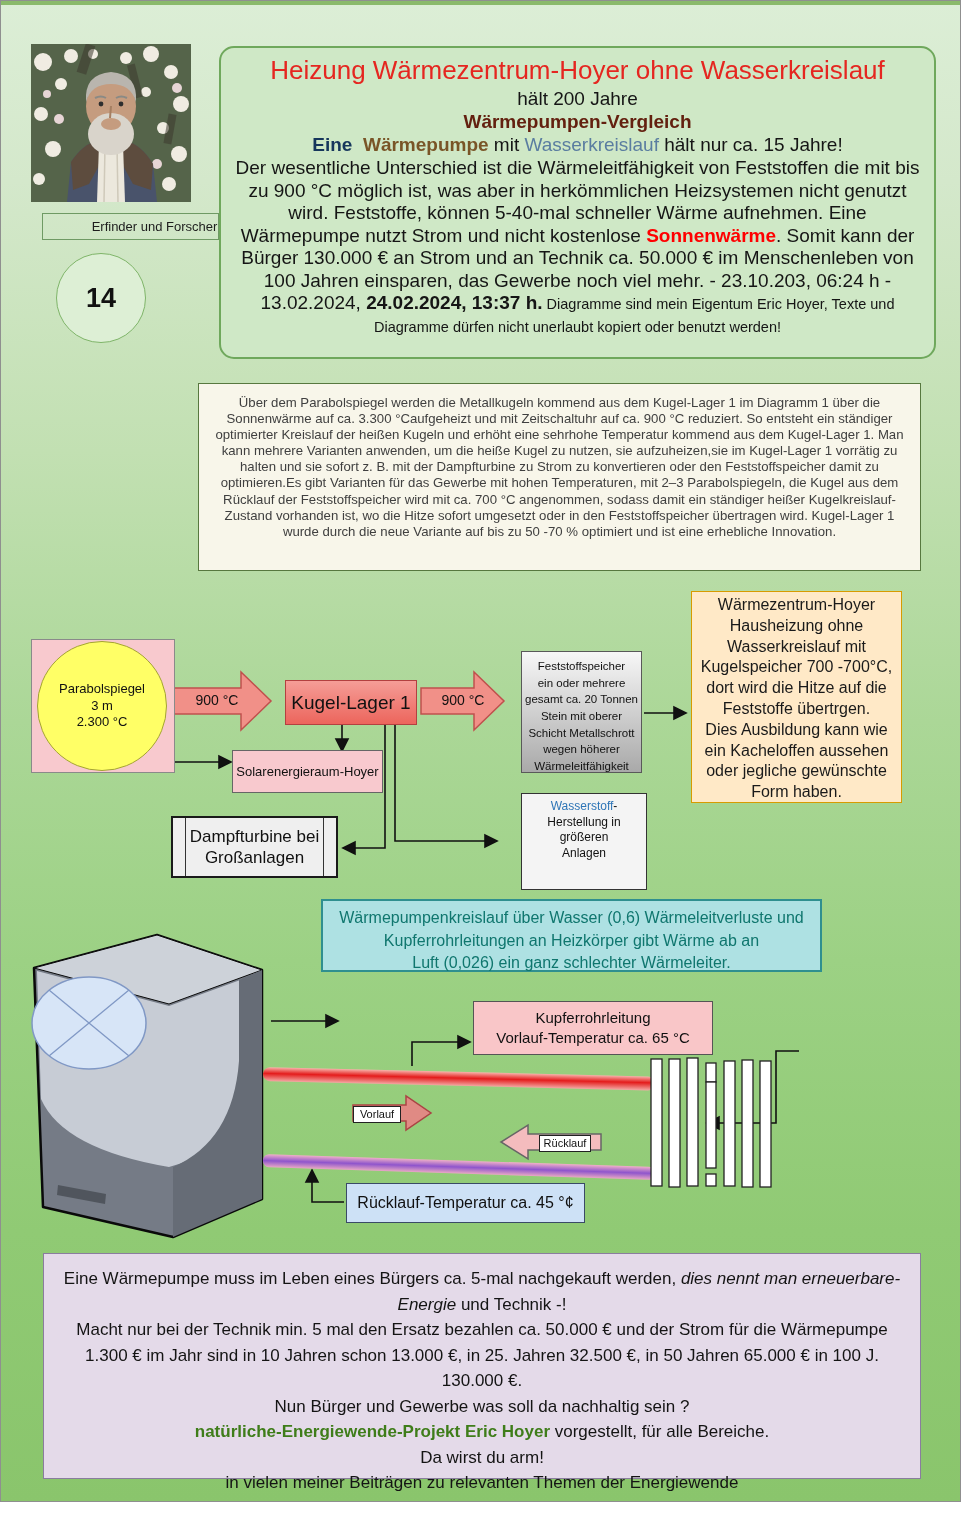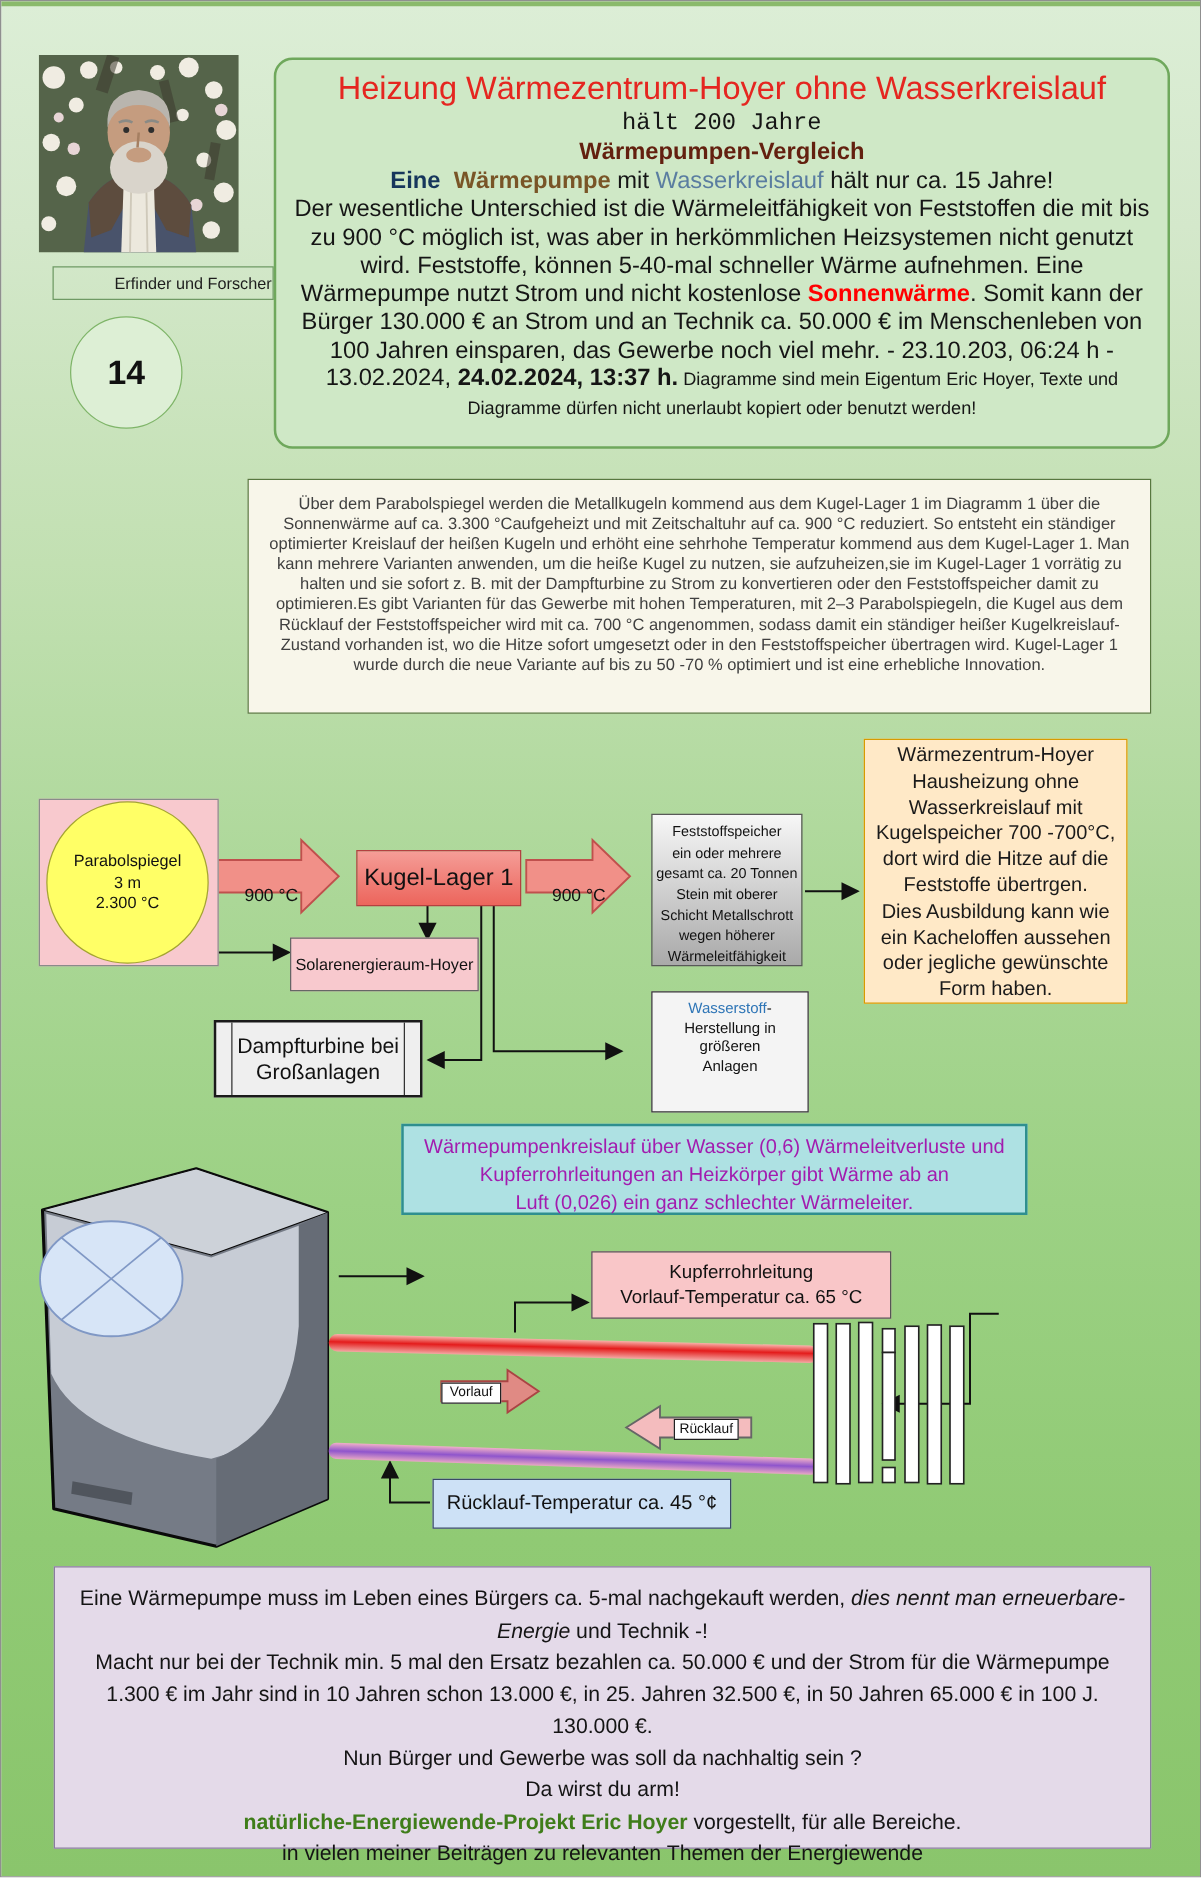--- a/index.html
+++ b/index.html
@@ -11,55 +11,55 @@
   .pre{white-space:pre-line;}
   .ctr{text-align:center;}
   
   .caption-box{left:41px;top:212px;width:127px;height:25px;border:1px solid #6f9a64;color:#1d1d1d;
                font-size:13px;line-height:25px;text-align:center;padding-left:48px;}
   .num-circle{left:55px;top:252px;width:88px;height:88px;border:1.5px solid #7fb569;border-radius:50%;
               background:#ddefd5;color:#111;font-weight:bold;font-size:27px;display:flex;align-items:center;justify-content:center;}
   .header-box{left:218px;top:45px;width:717px;height:313px;background:#cfe8c6;border:2px solid #6fa85c;
               border-radius:15px;padding:6px 12px 0 12px;box-sizing:border-box;text-align:center;color:#151515;}
   .h-title{font-size:26px;color:#e52620;line-height:1.25;}
-  .h-l2{font-size:19px;line-height:1.22;font-family:Liberation Mono, monospace;}
+  .h-l2{font-size:19px;line-height:1.22;}
   .h-l3{font-size:19px;font-weight:bold;color:#63200f;line-height:1.22;}
   .h-l4{font-size:19px;line-height:1.22;}
   .h-eine{font-weight:bold;color:#16365c;}
   .h-wp{font-weight:bold;color:#795527;}
   .h-wk{color:#5a7da0;}
   .h-body{font-size:19px;line-height:1.185;margin-top:1px;}
   .h-sun{color:#ff0000;font-weight:bold;}
   .h-bold{font-weight:bold;}
   .h-small{font-size:14.5px;}
   
   .info-box{left:197px;top:382px;width:723px;height:188px;background:#f8f6ea;border:1px solid #57783f;
             box-sizing:border-box;padding:11px 10px 0 10px;font-size:13.2px;line-height:1.22;color:#404040;text-align:center;}
   
   .para-square{left:30px;top:638px;width:142px;height:132px;background:#f8c9ce;border:1px solid #8a8a8a;}
   .para-circle{left:36px;top:640px;width:128px;height:128px;border-radius:50%;background:#ffff66;border:1px solid #a4a432;
                display:flex;align-items:center;justify-content:center;font-size:13px;line-height:1.3;color:#111;}
-  .lbl-900{width:64px;text-align:center;font-size:14px;color:#111;margin-top:16px;}
+  .lbl-900{width:64px;text-align:center;font-size:14px;color:#111;}
   .kugel-box{left:284px;top:679px;width:130px;height:43px;background:linear-gradient(180deg,#f59d97,#ec655c);
              border:1px solid #b34040;display:flex;align-items:center;justify-content:center;font-size:19px;color:#111;}
   .fest-box{left:520px;top:650px;width:121px;height:122px;background:linear-gradient(180deg,#f7f7f7,#a9a9a9);
             border:1px solid #595959;box-sizing:border-box;padding-top:6px;font-size:11.5px;line-height:1.45;color:#111;text-align:center;}
   .orange-box{left:690px;top:590px;width:211px;height:212px;background:#ffe9c7;border:1px solid #d79b00;
               box-sizing:border-box;padding-top:3px;font-size:16px;line-height:1.3;color:#1a1a1a;text-align:center;}
   .solar-box{left:231px;top:749px;width:149px;height:41px;background:#f8c9ce;border:1px solid #666;
              display:flex;align-items:center;justify-content:center;font-size:13px;color:#111;}
   .dampf-box{left:170px;top:815px;width:163px;height:58px;background:#efefef;border:2px solid #1a1a1a;
              display:flex;align-items:center;justify-content:center;font-size:17px;line-height:1.25;color:#111;text-align:center;}
   .dampf-box .vline{position:absolute;top:0;bottom:0;width:0;border-left:1.5px solid #333;}
   .wasser-box{left:520px;top:792px;width:126px;height:97px;background:#f4f4f4;border:1.5px solid #333;
               box-sizing:border-box;padding-top:5px;font-size:12px;line-height:1.3;color:#111;text-align:center;}
   .ws-blue{color:#2e75b6;}
   
   .cyan-box{left:320px;top:898px;width:501px;height:73px;background:#aee1e3;border:2px solid #2f8f8f;
-            box-sizing:border-box;padding-top:6px;font-size:16px;line-height:1.42;color:#a21caf;text-align:center;}
+            box-sizing:border-box;padding-top:6px;font-size:16px;line-height:1.42;color:#0f766e;text-align:center;}
   
   .kupfer-box{left:472px;top:1000px;width:238px;height:52px;background:#f9c6c8;border:1px solid #555;
               display:flex;align-items:center;justify-content:center;font-size:15px;line-height:1.35;color:#111;text-align:center;}
   .heiz-box{left:800px;top:1028px;width:121px;height:52px;background:#ececec;border:1.5px solid #444;
             display:flex;align-items:center;justify-content:center;font-size:16px;line-height:1.3;color:#111;text-align:center;}
   .vorlauf-lbl{left:352px;top:1105px;width:46px;height:15px;background:#fff;border:1px solid #222;
                font-size:11px;line-height:15px;text-align:center;color:#111;}
   .rueck-lbl{left:538px;top:1134px;width:50px;height:15px;background:#fff;border:1px solid #222;
              font-size:11px;line-height:15px;text-align:center;color:#111;}
   .rtemp-box{left:345px;top:1182px;width:237px;height:38px;background:#cde1f6;border:1px solid #3a4a66;
@@ -264,17 +264,17 @@
   <div class="abs vorlauf-lbl">Vorlauf</div>
   <div class="abs rueck-lbl">Rücklauf</div>
   <div class="abs rtemp-box">
     <span>Rücklauf-Temperatur ca. 45 °¢</span>
   </div>
 
   <div class="abs footer-box">
     <span>Eine Wärmepumpe  muss im Leben eines Bürgers ca. 5-mal nachgekauft werden, </span><span class="f-italic">dies nennt man erneuerbare-Energie</span><span> und Technik -!</span>
     <div>Macht nur bei der Technik min. 5 mal den Ersatz bezahlen ca. 50.000 € und der Strom für die Wärmepumpe 1.300 € im Jahr sind in 10 Jahren schon 13.000 €, in 25. Jahren 32.500 €, in 50 Jahren 65.000 € in 100 J. 130.000 €.</div>
     <div>Nun Bürger und Gewerbe was  soll da nachhaltig sein ?</div>
+    <div><span class="f-green">natürliche-Energiewende-Projekt Eric Hoyer</span><span> vorgestellt, für alle Bereiche.</span></div>
     <div>Da wirst du arm!</div>
-    <div><span class="f-green">natürliche-Energiewende-Projekt Eric Hoyer</span><span> vorgestellt, für alle Bereiche.</span></div>
     <div>in  vielen meiner Beiträgen zu relevanten Themen der Energiewende</div>
   </div>
 </div>
 
 </body></html>

